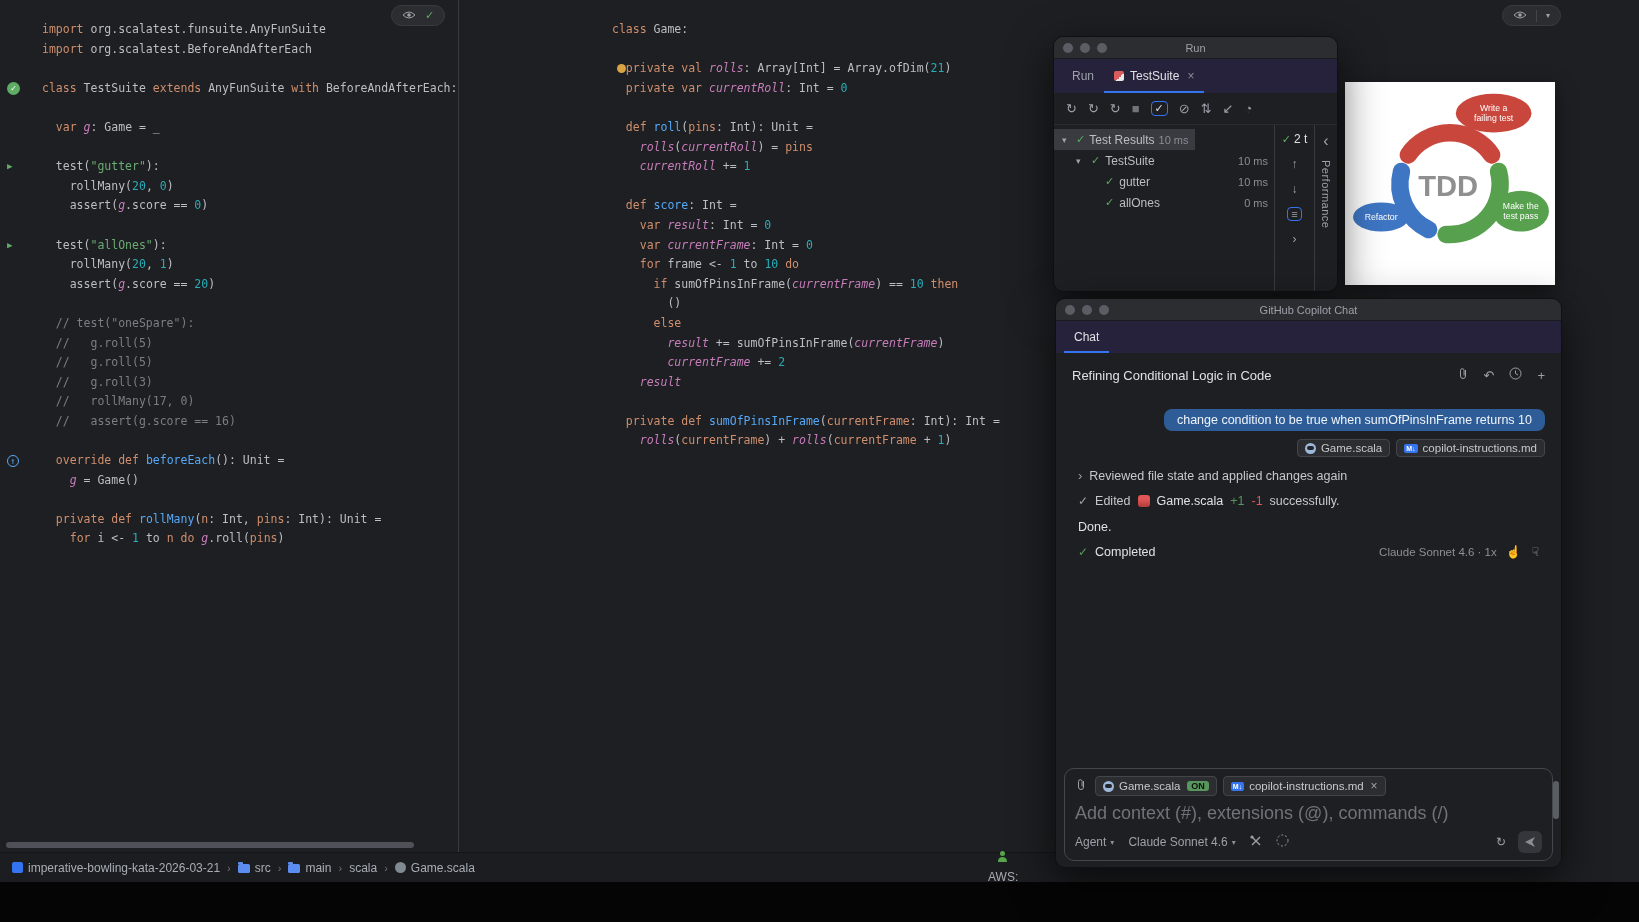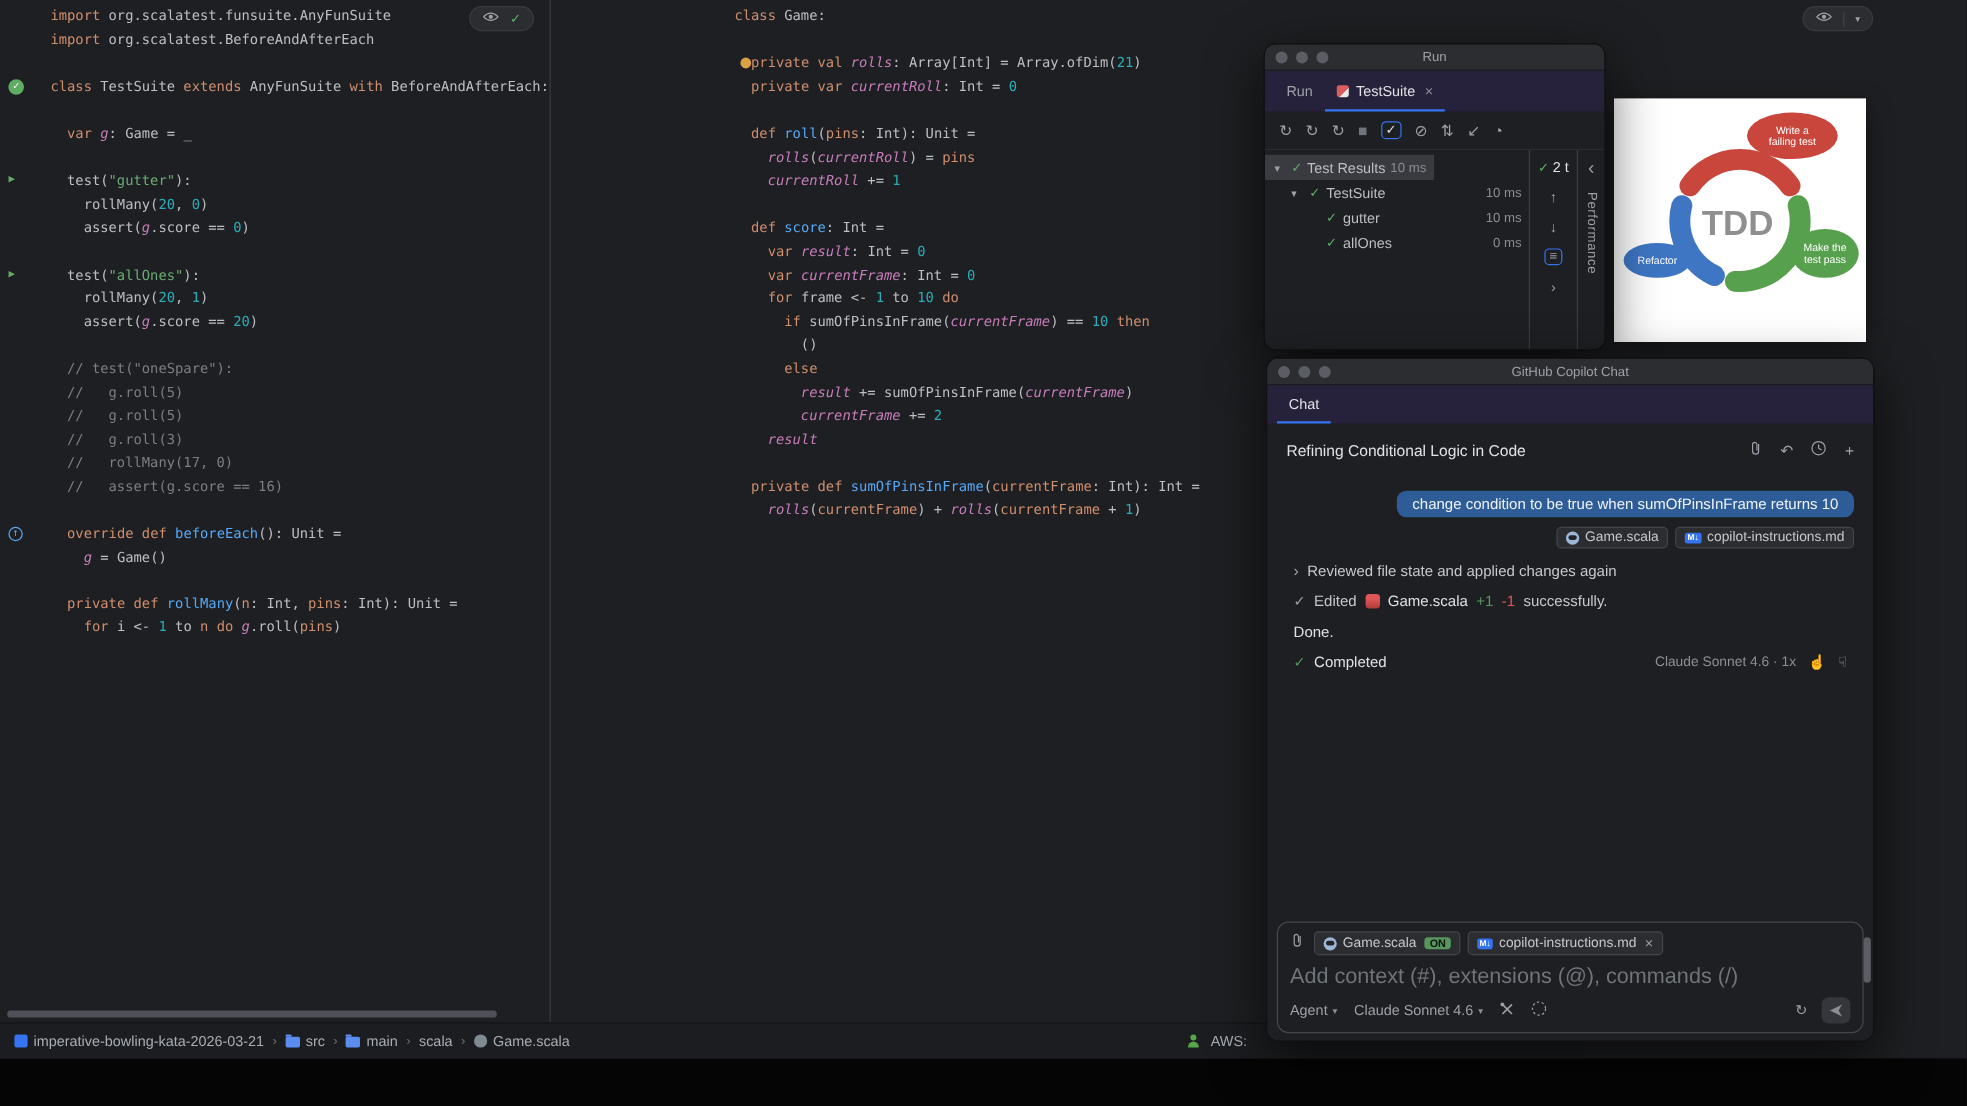--- a/index.html
+++ b/index.html
@@ -1,20 +1,20 @@
 <!DOCTYPE html>
 <html><head>
 <meta charset="utf-8">
 <style>
 *{margin:0;padding:0;box-sizing:border-box;}
 body{background:#000;font-family:"Liberation Sans",sans-serif;}
 .screen{position:relative;width:1639px;height:922px;background:#1e1f22;overflow:hidden;}
 
 
-.code-pane{position:absolute;top:0;height:852px;font-family:"DejaVu Sans Mono",monospace;font-size:11.5px;line-height:19.6px;color:#bcbec4;padding-top:4px;overflow:hidden;}
+.code-pane{position:absolute;top:0;height:852px;font-family:"DejaVu Sans Mono",monospace;font-size:11.5px;line-height:19.6px;color:#bcbec4;padding-top:20px;overflow:hidden;}
 #left-pane{left:0;width:458px;}
 #mid-pane{left:459px;width:1180px;}
 .pane-divider{position:absolute;left:458px;top:0;width:1px;height:852px;background:#393b40;}
 .cl{display:flex;height:19.6px;}
 .ct{white-space:pre;}
 .gut{flex:none;display:flex;align-items:center;}
 #left-pane .gut{width:42px;padding-left:7px;justify-content:flex-start;}
 #mid-pane .gut{width:153px;justify-content:flex-end;padding-right:1px;}
 .tk-k{color:#cf8e6d;}.tk-s{color:#6aab73;}.tk-n{color:#2aacb8;}.tk-c{color:#7a7e85;}
 .tk-f{color:#56a8f5;}.tk-v{color:#c77dbb;font-style:italic;}.tk-d{color:#bcbec4;}.tk-p{color:#cf8e6d;}
@@ -106,21 +106,21 @@
 
 
 .statusbar{position:absolute;left:0;top:852px;width:1320px;height:30px;background:#1b1d20;border-top:1px solid #141518;display:flex;align-items:center;padding:0 12px;color:#a8adb5;font-size:12px;z-index:1;}
 .bc{display:flex;align-items:center;gap:7px;}
 .bc-item{display:inline-flex;align-items:center;gap:5px;}
 .bc-sep{color:#6f737a;font-size:11px;}
 .ic-module{width:11px;height:11px;background:#3574f0;border-radius:2px;display:inline-block;}
 .ic-folder{width:12px;height:9px;background:#5a8def;border-radius:1.5px;display:inline-block;position:relative;margin-top:2px;}
 .ic-folder::before{content:"";position:absolute;top:-2px;left:0;width:5px;height:2px;background:#5a8def;border-radius:1px 1px 0 0;}
 .ic-scala-file{width:11px;height:11px;border-radius:50%;background:#7f8b91;display:inline-block;}
-.sb-right{position:absolute;left:988px;display:flex;align-items:center;gap:7px;color:#a8adb5;}
+.sb-right{position:absolute;left:988px;display:flex;align-items:center;gap:7px;color:#a8adb5;flex-direction:column;}
 .ppl-ic{position:relative;width:14px;height:12px;display:inline-block;}
 .ppl-ic::before{content:"";position:absolute;left:4px;top:0;width:5px;height:5px;border-radius:50%;background:#57a64a;}
 .ppl-ic::after{content:"";position:absolute;left:2px;top:6px;width:9px;height:5px;border-radius:5px 5px 0 0;background:#57a64a;}
 .black-strip{position:absolute;left:0;top:882px;width:1639px;height:40px;background:#050505;}
 </style>
 </head>
 <body>
 
 <div class="screen">
 

